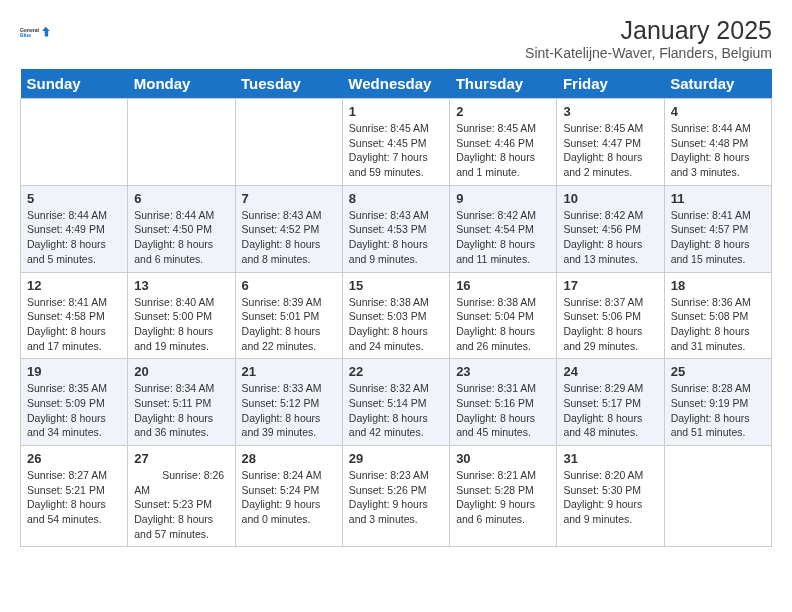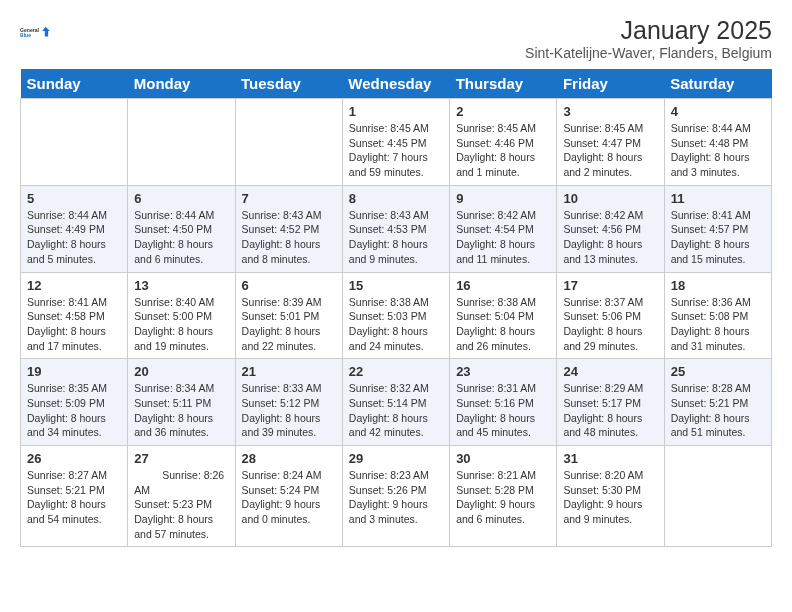--- a/index.html
+++ b/index.html
@@ -207,21 +207,21 @@
 and 42 minutes.</span></td>
         <td><span class="day-number">23</span><span style="white-space: pre-line; line-height: 1.4;">Sunrise: 8:31 AM
 Sunset: 5:16 PM
 Daylight: 8 hours
 and 45 minutes.</span></td>
         <td><span class="day-number">24</span><span style="white-space: pre-line; line-height: 1.4;">Sunrise: 8:29 AM
 Sunset: 5:17 PM
 Daylight: 8 hours
 and 48 minutes.</span></td>
         <td><span class="day-number">25</span><span style="white-space: pre-line; line-height: 1.4;">Sunrise: 8:28 AM
-Sunset: 5:21 PM
+Sunset: 9:19 PM
 Daylight: 8 hours
 and 51 minutes.</span></td>
       </tr>
       <tr>
         <td><span class="day-number">26</span><span style="white-space: pre-line; line-height: 1.4;">Sunrise: 8:27 AM
 Sunset: 5:21 PM
 Daylight: 8 hours
 and 54 minutes.</span></td>
         <td><span class="day-number">27</span><span style="white-space: pre-line; line-height: 1.4; margin-left: 28px;">Sunrise: 8:26 AM
 Sunset: 5:23 PM

